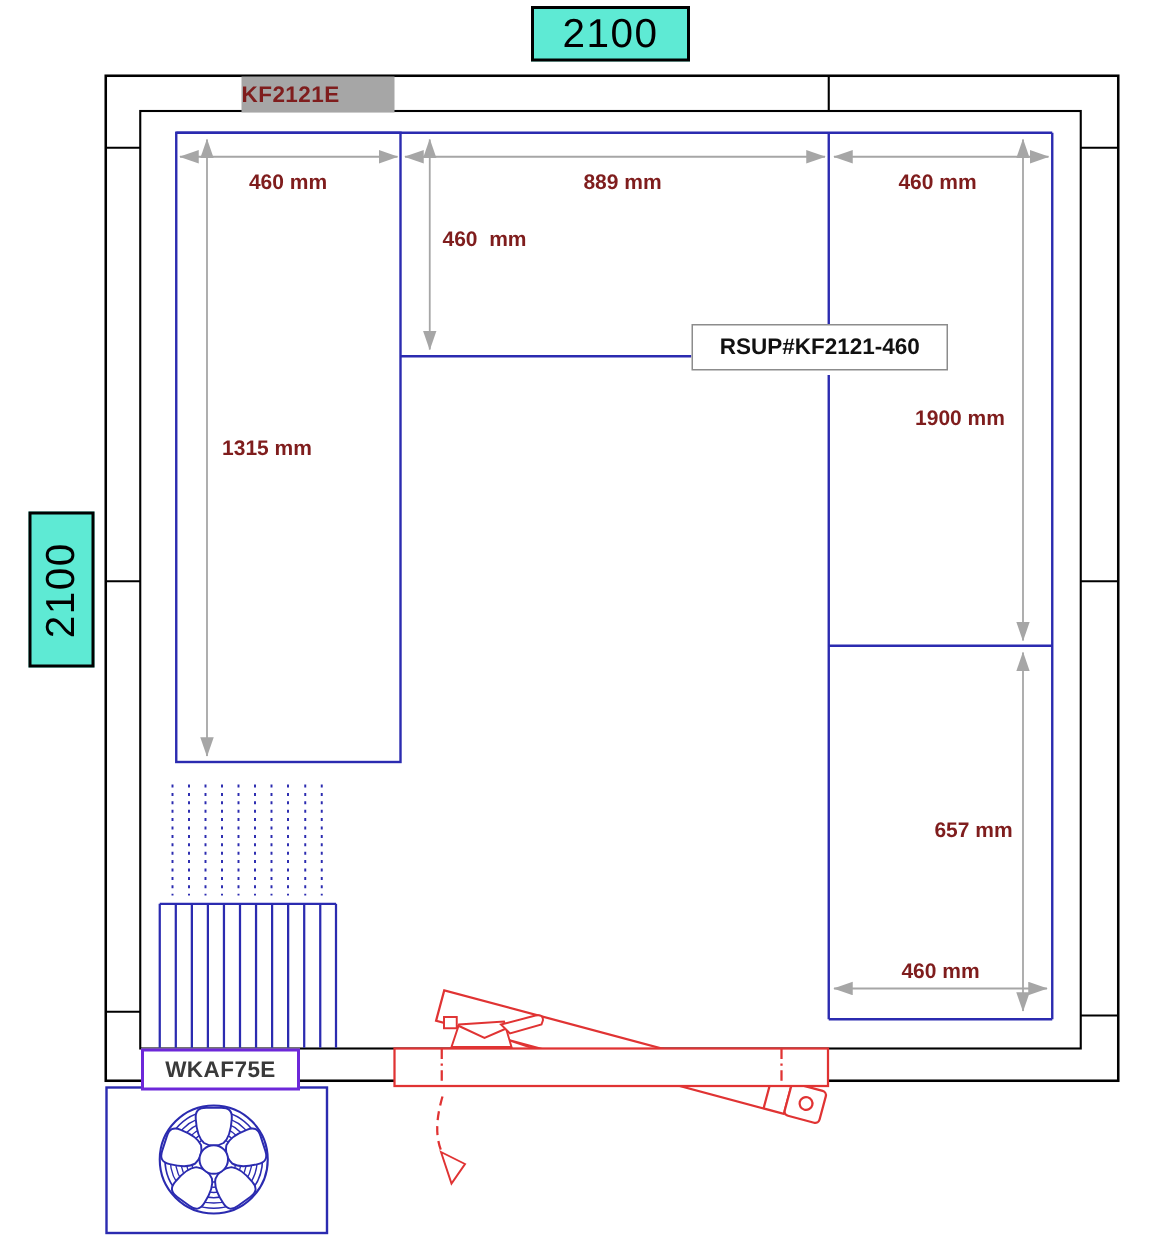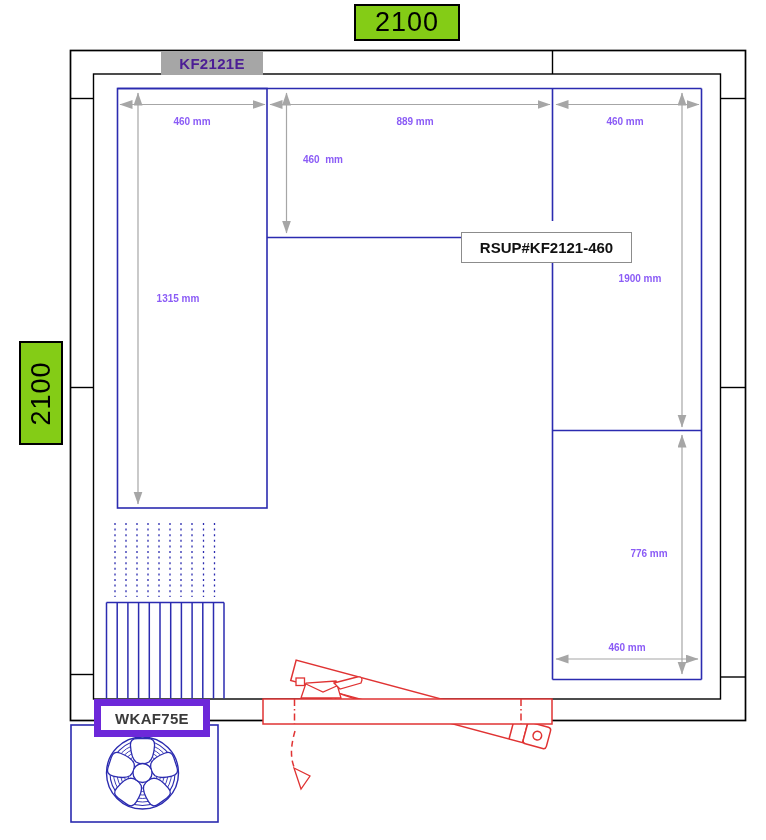--- a/index.html
+++ b/index.html
@@ -3,40 +3,40 @@
 <meta charset="utf-8">
 <style>
   html,body{margin:0;padding:0;background:#ffffff;}
   #stage{
     position:relative;width:766px;height:840px;background:#ffffff;overflow:hidden;
     font-family:"Liberation Sans","DejaVu Sans",sans-serif;
   }
   #plan-svg{position:absolute;left:0;top:0;}
   .dim-box{
     position:absolute;display:flex;align-items:center;justify-content:center;
-    border:2px solid #000;background:#84cc16;color:#000;
+    border:2px solid #000;background:#5eead4;color:#000;
     font-size:27px;font-weight:400;letter-spacing:1px;
   }
   .dim-box.vertical span{transform:rotate(-90deg);white-space:nowrap;}
   .model-tag{
-    position:absolute;display:flex;align-items:center;justify-content:center;
-    background:#a6a6a6;color:#4c1d95;font-weight:bold;font-size:15px;letter-spacing:.3px;
+    position:absolute;display:flex;align-items:center;
+    background:#a6a6a6;color:#7f1d1d;font-weight:bold;font-size:15px;letter-spacing:.3px;
   }
   .rsup-tag{
     position:absolute;display:flex;align-items:center;justify-content:center;
     background:#ffffff;border:1px solid #8c8c8c;color:#111;font-weight:bold;font-size:15px;
   }
   .unit-tag{
     position:absolute;display:flex;align-items:center;justify-content:center;
-    background:#ffffff;border:7px solid #6d28d9;color:#3a3a3a;font-weight:bold;font-size:15px;
+    background:#ffffff;border:2px solid #6d28d9;color:#3a3a3a;font-weight:bold;font-size:15px;
     letter-spacing:.3px;
   }
   .dim-label{
     position:absolute;width:90px;height:18px;display:flex;align-items:center;justify-content:center;
-    color:#8b5cf6;font-weight:bold;font-size:10px;white-space:pre;pointer-events:none;
+    color:#7f1d1d;font-weight:bold;font-size:14px;white-space:pre;pointer-events:none;
   }
 </style>
 </head>
 <body>
 
 <div id="stage">
 
   <svg id="plan-svg" width="766" height="840" viewBox="0 0 766 840">
     <defs>
       <marker id="arr" markerWidth="14" markerHeight="10" refX="12.5" refY="4.5" orient="auto-start-reverse" markerUnits="userSpaceOnUse">
@@ -172,30 +172,30 @@
   </div>
 
   <div class="dim-box vertical" style="left:19px;top:341px;width:40px;height:100px;">
     <span>2100</span>
   </div>
 
   <div class="model-tag" style="left:161px;top:51px;width:102px;height:24px;">
     <span>KF2121E</span>
   </div>
 
-  <div class="rsup-tag" style="left:461px;top:232px;width:169px;height:29px;">
+  <div class="rsup-tag" style="left:461px;top:216px;width:169px;height:29px;">
     <span>RSUP#KF2121-460</span>
   </div>
 
   <div class="unit-tag" style="left:94px;top:699px;width:102px;height:24px;">
     <span>WKAF75E</span>
   </div>
 
   <div class="dim-label" style="left:147px;top:112px;">460 mm</div>
   <div class="dim-label" style="left:370px;top:112px;">889 mm</div>
   <div class="dim-label" style="left:580px;top:112px;">460 mm</div>
   <div class="dim-label" style="left:278px;top:150px;">460  mm</div>
   <div class="dim-label" style="left:133px;top:289px;text-align:right;">1315 mm</div>
   <div class="dim-label" style="left:595px;top:269px;">1900 mm</div>
-  <div class="dim-label" style="left:604px;top:544px;">776 mm</div>
+  <div class="dim-label" style="left:604px;top:544px;">657 mm</div>
   <div class="dim-label" style="left:582px;top:638px;">460 mm</div>
 
 </div>
 
 </body></html>

